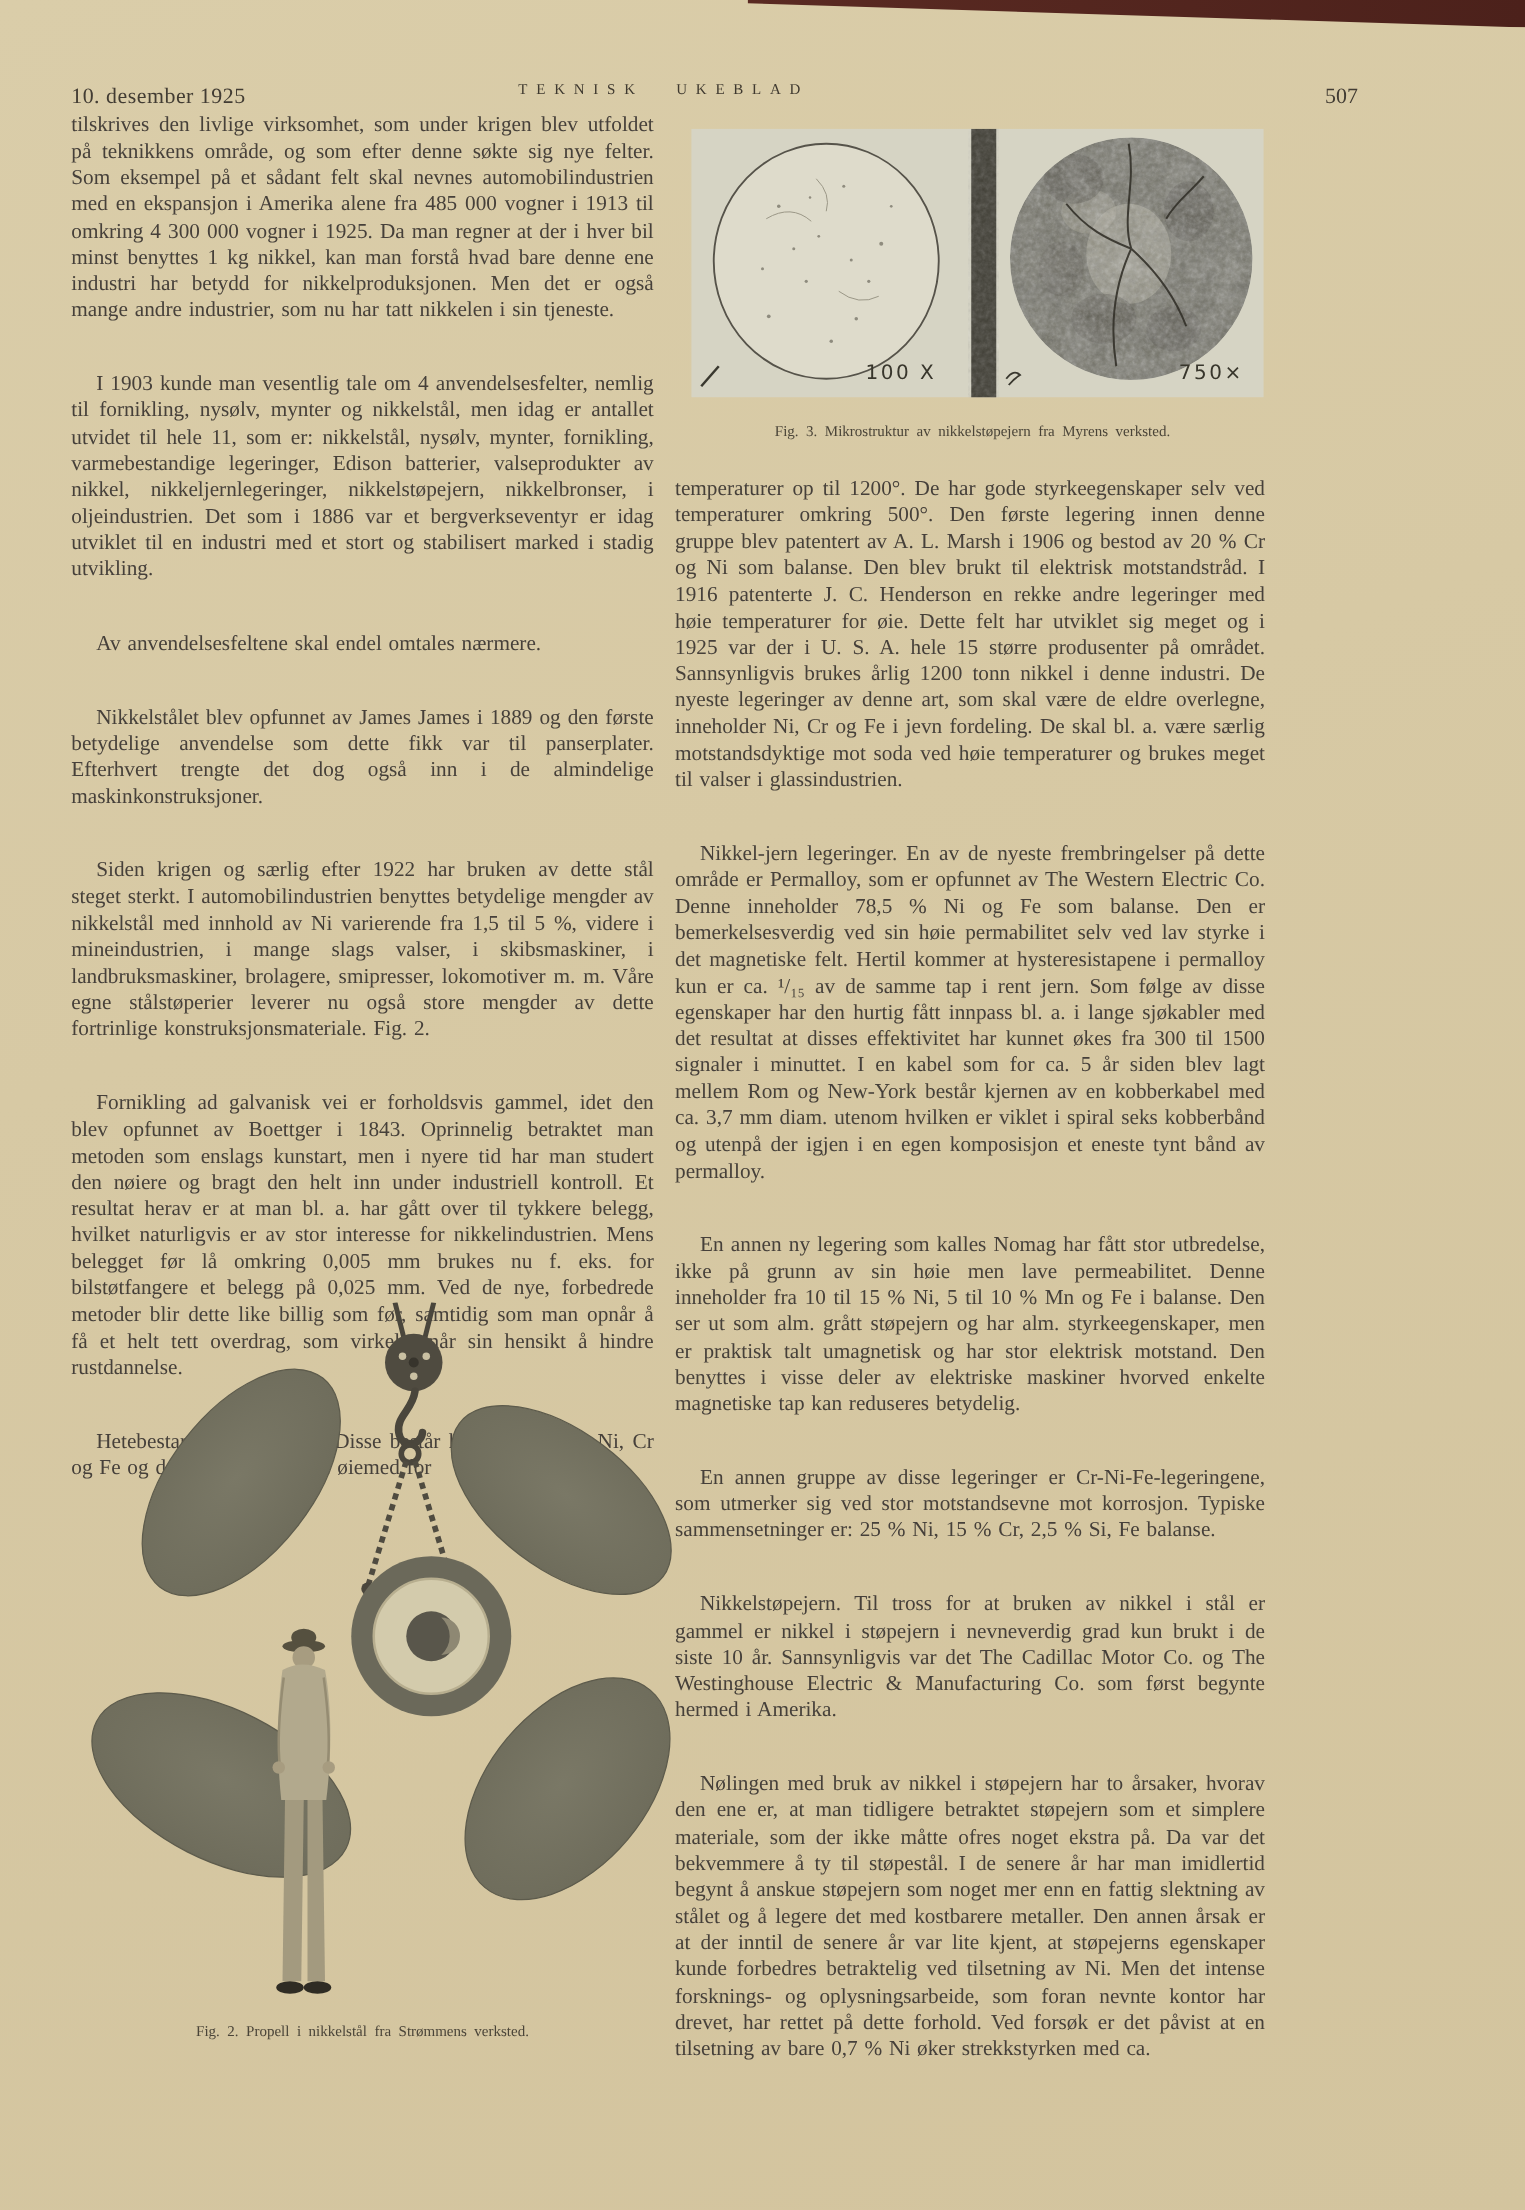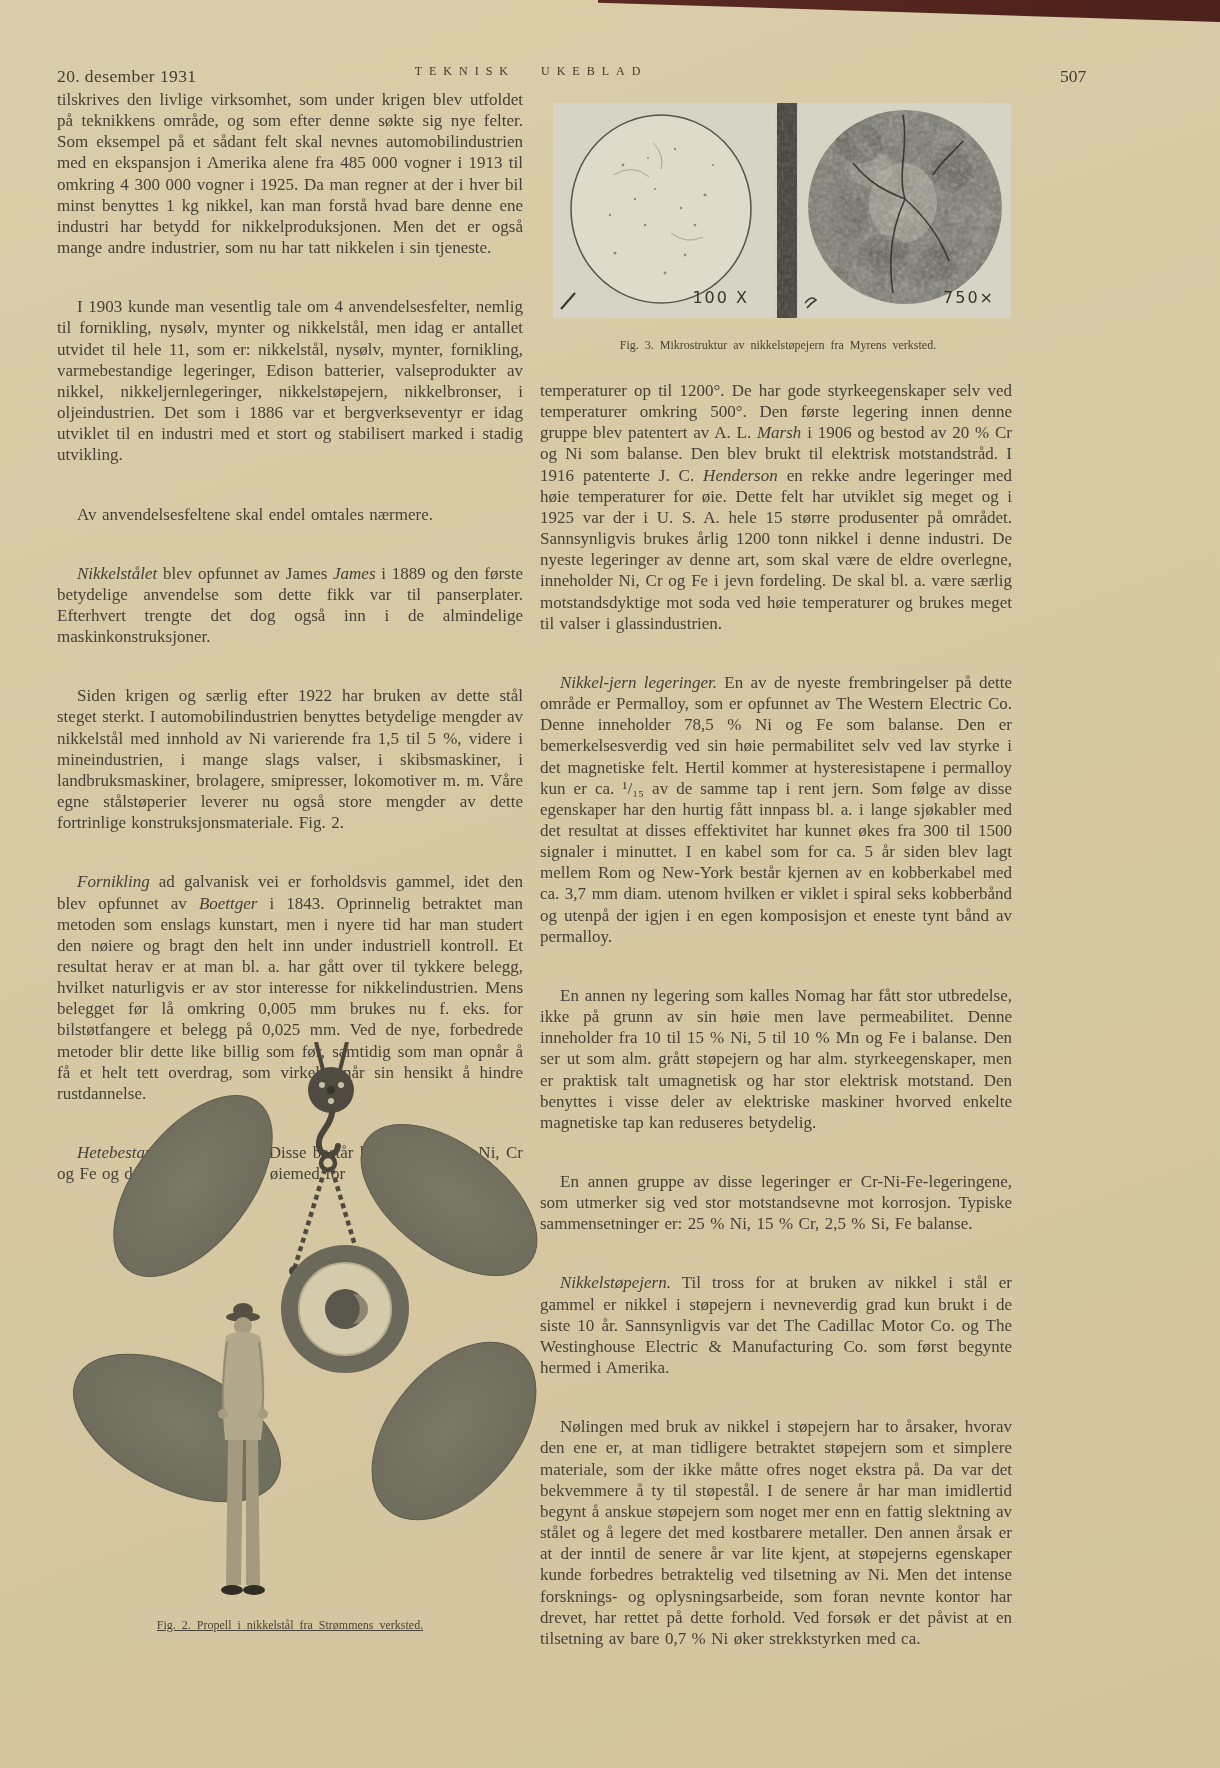--- a/index.html
+++ b/index.html
@@ -20,42 +20,42 @@
     clip-path:polygon(0 0,100% 0,100% 100%,0 12%);
   }
   .hdr-date{position:absolute;left:57px;top:66px;font-size:17.5px;letter-spacing:.4px;color:#423c33;}
   .masthead{position:absolute;left:0;top:64px;width:1062px;text-align:center;
     font-size:12px;letter-spacing:7px;word-spacing:16px;color:#3f392f;}
   .pagenum{position:absolute;left:1060px;top:66px;width:60px;font-size:17.5px;color:#423c33;}
 
   .col{position:absolute;font-size:17px;line-height:21.15px;text-align:justify;word-spacing:1.2px;}
   .col p{margin:0;}
   .col p.indent{text-indent:20px;margin-top:38px;}
-  .it{font-style:italic;}
+  .it{}
   #col-left{left:57px;top:89px;width:466px;}
   #col-right{left:540px;top:380px;width:472px;}
 
   .fig3{position:absolute;left:553px;top:103px;width:458px;height:215px;}
   .fig3 svg{display:block;}
   .caption{position:absolute;text-align:center;font-size:12px;color:#4a4438;word-spacing:3px;}
   #fig3-caption{left:545px;top:338px;width:466px;}
-  #fig2-caption{left:57px;top:1618px;width:466px;text-decoration:underline;}
+  #fig2-caption{left:57px;top:1618px;width:466px;}
 
   .fig2{position:absolute;left:60px;top:1042px;width:478px;height:566px;}
   .fig2 svg{display:block;}
   .svg-label{font-family:"DejaVu Sans","Liberation Sans",sans-serif;font-size:16px;letter-spacing:2px;fill:#38362c;}
 </style>
 </head>
 <body>
 
 <div id="page">
 
   <div class="band"></div>
 
-  <div class="hdr-date">20. desember 1931</div>
+  <div class="hdr-date">10. desember 1925</div>
   <div class="masthead">TEKNISK UKEBLAD</div>
   <div class="pagenum">507</div>
 
   <div class="fig3">
     <svg width="458" height="215" viewBox="0 0 458 215" xmlns="http://www.w3.org/2000/svg">
       <defs>
         <filter id="noise">
             <feTurbulence type="fractalNoise" baseFrequency="0.25" numOctaves="3" seed="4"></feTurbulence>
             <feColorMatrix type="saturate" values="0"></feColorMatrix>
           </filter>

